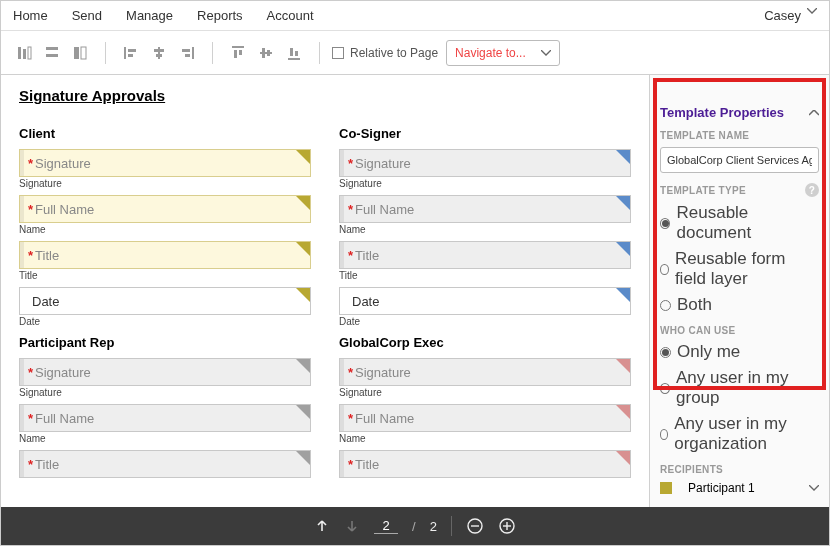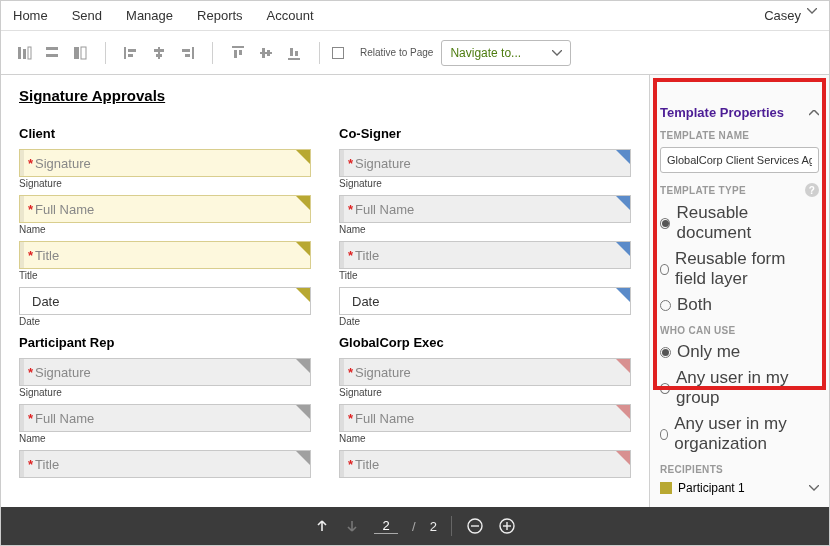--- a/index.html
+++ b/index.html
@@ -10,23 +10,23 @@
 .topnav .nav-item { margin-right: 24px; cursor: pointer; }
 .topnav .spacer { flex: 1; }
 .topnav .user { display: flex; cursor: pointer; }
 .topnav .user .caret { margin-left: 6px; }
 
 
 .toolbar { height: 44px; display: flex; align-items: center; border-bottom: 1px solid #d0d0d0; padding: 0 10px; gap: 8px; }
 .tool-group { display: flex; gap: 2px; align-items: center; }
 .tool-btn { width: 26px; height: 26px; display: flex; align-items: center; justify-content: center; border: 1px solid transparent; border-radius: 2px; cursor: pointer; color: #666; }
 .tool-sep { width: 1px; height: 22px; background: #d0d0d0; margin: 0 4px; }
-.relto { display: flex; align-items: center; font-size: 10px; color: #555; gap: 16px; cursor: pointer; }
+.relto { display: flex; align-items: center; font-size: 12px; color: #555; gap: 6px; cursor: pointer; }
 .relto .chk { width: 12px; height: 12px; border: 1px solid #888; display: inline-block; }
-.navto { width: 130px; height: 26px; border: 1px solid #bbb; border-radius: 3px; font-size: 12px; color: #4d7c0f; padding: 0 8px; display: flex; align-items: center; justify-content: space-between; cursor: pointer; }
+.navto { width: 114px; height: 26px; border: 1px solid #bbb; border-radius: 3px; font-size: 12px; color: #ef4444; padding: 0 8px; display: flex; align-items: center; justify-content: space-between; cursor: pointer; }
 
 
 .main { display: flex; height: calc(100% - 30px - 44px - 38px); }
 .canvas { flex: 1; padding: 12px 18px 0 18px; overflow: hidden; position: relative; }
 .section-title { font-size: 15px; font-weight: bold; text-decoration: underline; margin-bottom: 14px; }
 .cols { display: flex; gap: 28px; }
 .col { flex: 1; }
 .group-title { font-size: 13px; font-weight: bold; margin-bottom: 8px; margin-top: 8px; }
 
 .field { position: relative; margin-bottom: 2px; }
@@ -46,21 +46,21 @@
 
 .panel { width: 180px; border-left: 1px solid #d0d0d0; background: #fafafa; overflow-y: auto; font-size: 12px; position: relative; }
 .panel-inner { padding: 10px 10px 0 10px; }
 .panel-h { font-size: 13px; font-weight: bold; color: #4c1d95; display: flex; justify-content: space-between; align-items: center; margin-bottom: 10px; margin-top: 20px; }
 .panel-sub { font-size: 10px; font-weight: bold; color: #999; letter-spacing: 0.3px; margin-bottom: 6px; margin-top: 10px; display: flex; justify-content: space-between; align-items: center; }
 .tpl-name { width: 100%; height: 26px; border: 1px solid #bbb; border-radius: 3px; padding: 0 6px; font-size: 11px; color: #333; background: #fff; white-space: nowrap; overflow: hidden; display: flex; align-items: center; }
 .radio-row { display: flex; align-items: center; gap: 6px; margin-bottom: 6px; cursor: pointer; font-size: 17px; color: #444; }
 .radio-row .r { width: 11px; height: 11px; border: 1px solid #777; border-radius: 50%; display: inline-flex; align-items: center; justify-content: center; }
 .radio-row .r.sel::after { content:''; width: 7px; height: 7px; background: #555; border-radius: 50%; }
 .help-icon { width: 14px; height: 14px; border-radius: 50%; background: #cfcfcf; color: #fff; font-size: 10px; display: flex; align-items: center; justify-content: center; }
-.recip-row { display: flex; align-items: center; gap: 6px; margin-bottom: 8px; cursor: pointer; }
+.recip-row { display: flex; align-items: center; gap: 16px; margin-bottom: 8px; cursor: pointer; }
 .recip-swatch { width: 12px; height: 12px; background: #b8a832; }
 .recip-row .chev { margin-left: auto; }
 .redbox { position: absolute; border: 4px solid #e02020; top: 3px; left: 3px; right: 3px; height: 312px; pointer-events: none; }
 
 .panel-footer { padding: 8px 10px; }
 .save-btn { width: 100%; height: 20px; background: #2b6dd8; border: none; border-radius: 15px; color: #fff; font-size: 20px; cursor: pointer; margin-bottom: 6px; }
 .reset { text-align: center; font-size: 11px; color: #666; cursor: pointer; }
 
 
 .bottombar { height: 38px; background: #3b3b3b; display: flex; align-items: center; justify-content: center; gap: 14px; color: #eee; font-size: 13px; }

